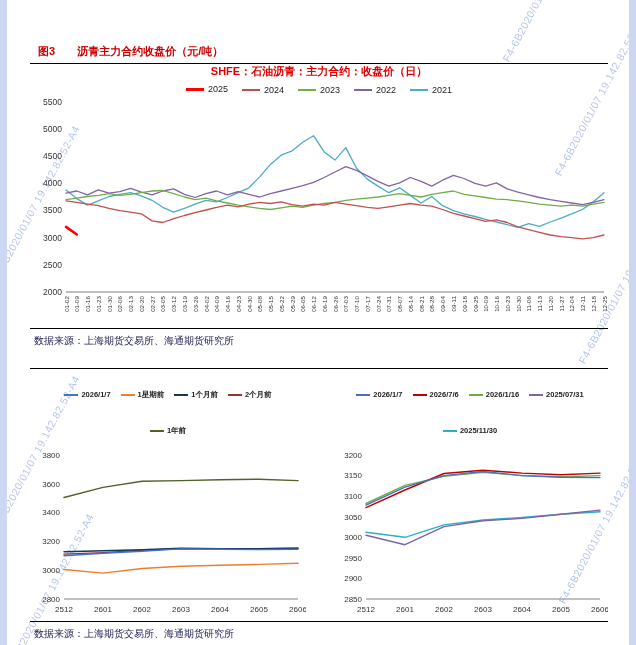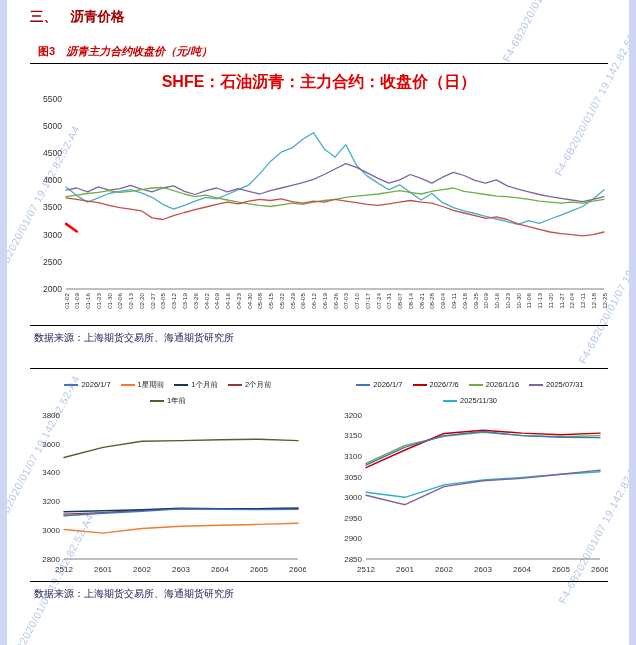--- a/index.html
+++ b/index.html
@@ -15,28 +15,28 @@
   .wm {
     position:absolute; color:rgba(116,148,218,.55); font-size:10.5px;
     letter-spacing:.5px; white-space:nowrap; transform:rotate(-62deg);
     transform-origin:left top; pointer-events:none; z-index:0;
   }
   .section-title { position:absolute; left:30px; top:8px; font-size:13.5px; font-weight:bold; color:#a00000; z-index:2; }
   .fig { position:absolute; left:30px; width:578px; z-index:2; }
   #fig3 { top:44px; }
   #fig4 { top:368px; }
   .fig-heading { font-size:11px; font-weight:bold; color:#cc0000; padding-left:8px; margin-bottom:4px; }
-  .fig-title-text { margin-left:11px;font-style:italic; }
+  .fig-title-text { margin-left:22px; }
   .divider { margin:0; border:0; border-top:1px solid #000; height:0; }
-  .chart-title { text-align:center; font-size:16px; font-weight:bold; color:#e00000; margin-top:8px; }
+  .chart-title { text-align:center; font-size:11px; font-weight:bold; color:#e00000; }
   .legend { text-align:center; margin-top:3px; font-size:9px; color:#222; line-height:1.4; }
   .legend .lg { display:inline-flex; align-items:center; margin:0 7px; }
   .lgline { display:inline-block; width:18px; margin-right:4px; }
   .sm .legend { font-size:7.5px; max-width:240px; margin:2px auto 0 auto; line-height:1.6; }
-  .sm .legend .lg { margin:2px 5px; }
+  .sm .legend .lg { margin:12px 5px;font-weight:bold; }
   .sm .lgline { width:14px; margin-right:3px; }
   .charts-row { display:flex; justify-content:space-between; margin-top:6px; }
   .source { font-size:10px; font-weight:normal; color:#1c1c52; margin-top:5px; padding-left:4px; }
   svg { display:block; }
 </style>
 </head>
 <body>
 
 <div class="page">
 
@@ -44,28 +44,43 @@
   <span class="edge right"></span>
 
   <span class="wm" style="left:-12px;top:280px">F4-6B2020/01/07 19.142.82.52-A4</span>
   <span class="wm" style="left:-12px;top:530px">F4-6B2020/01/07 19.142.82.52-A4</span>
   <span class="wm" style="left:2px;top:668px">F4-6B2020/01/07 19.142.82.52-A4</span>
   <span class="wm" style="left:552px;top:172px">F4-6B2020/01/07 19.142.82.52-A4</span>
   <span class="wm" style="left:576px;top:360px">F4-6B2020/01/07 19.142.82.52-A4</span>
   <span class="wm" style="left:556px;top:600px">F4-6B2020/01/07 19.142.82.52-A4</span>
   <span class="wm" style="left:500px;top:58px">F4-6B2020/01/07 19.142.82.52-A4</span>
 
-  <div class="section-title">三、　沥青价格</div>
 
   <div class="fig" id="fig3">
     <div class="fig-heading">
       <span>图3</span><span class="fig-title-text">沥青主力合约收盘价（元/吨）</span>
     </div>
     <hr class="divider">
     <div class="chart-title">SHFE：石油沥青：主力合约：收盘价（日）</div>
+    <div class="legend" id="legend3"><span class="lg">
+          <span class="lgline" style="background:#FF0000;height:3px"></span>
+          <span>2025</span>
+        </span><span class="lg">
+          <span class="lgline" style="background:#C0504D;height:2px"></span>
+          <span>2024</span>
+        </span><span class="lg">
+          <span class="lgline" style="background:#70AD47;height:2px"></span>
+          <span>2023</span>
+        </span><span class="lg">
+          <span class="lgline" style="background:#8064A2;height:2px"></span>
+          <span>2022</span>
+        </span><span class="lg">
+          <span class="lgline" style="background:#4BACC6;height:2px"></span>
+          <span>2021</span>
+        </span></div>
     <svg id="chart3" width="578" height="232">
         <text x="32" y="198.8" text-anchor="end" font-size="8.5" fill="#333">2000</text>
         <text x="32" y="171.7" text-anchor="end" font-size="8.5" fill="#333">2500</text>
         <text x="32" y="144.5" text-anchor="end" font-size="8.5" fill="#333">3000</text>
         <text x="32" y="117.4" text-anchor="end" font-size="8.5" fill="#333">3500</text>
         <text x="32" y="90.2" text-anchor="end" font-size="8.5" fill="#333">4000</text>
         <text x="32" y="63.1" text-anchor="end" font-size="8.5" fill="#333">4500</text>
         <text x="32" y="35.9" text-anchor="end" font-size="8.5" fill="#333">5000</text>
         <text x="32" y="8.8" text-anchor="end" font-size="8.5" fill="#333">5500</text>
         <text x="38.6" y="200" transform="rotate(-90 38.6 200)" text-anchor="end" font-size="6.2" fill="#333">01-02</text>

